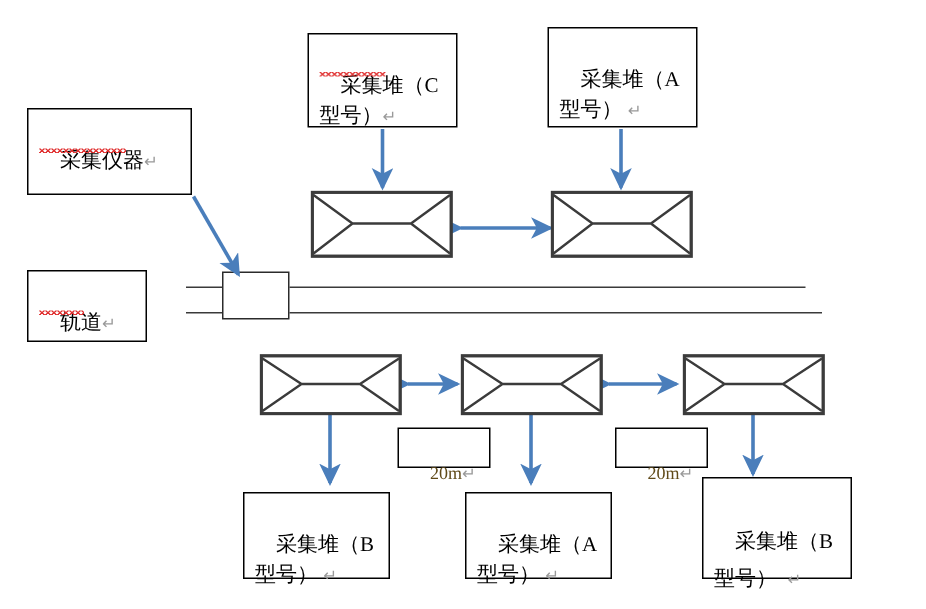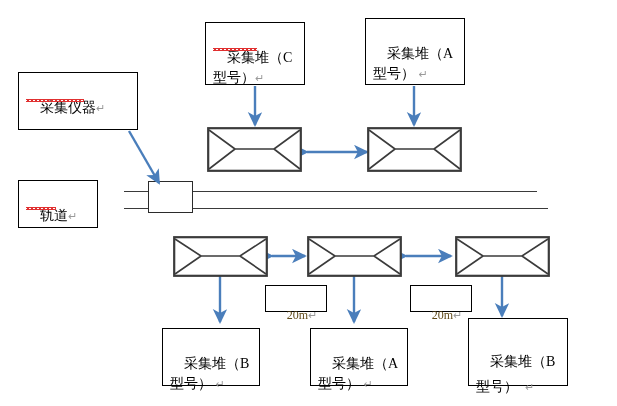--- a/index.html
+++ b/index.html
@@ -153,21 +153,21 @@
     </svg>
   </div>
 
   <div class="stack" style="left:455px; top:236px;">
     <svg width="95" height="41" viewBox="0 0 95 41">
       <rect x="1.2" y="1.2" width="92.6" height="38.6" fill="#ffffff" stroke="#3b3b3b" stroke-width="2.2"></rect>
       <path d="M2,3 L28,20 M2,38 L28,20 M93,3 L67,20 M93,38 L67,20 M28,20 L67,20" fill="none" stroke="#3b3b3b" stroke-width="1.6"></path>
     </svg>
   </div>
 
-  <div class="box cjk" style="left:18px; top:72px; width:120px; height:58px;">
+  <div class="box cjk" style="left:18px; top:72px; width:110px; height:58px;">
     <span>采集仪器</span><span class="pilcrow">↵</span>
     <span class="squig" style="left:7px; top:26px; width:58px;"></span>
   </div>
 
   <div class="box cjk" style="left:18px; top:180px; width:80px; height:48px;">
     <span>轨道</span><span class="pilcrow">↵</span>
     <span class="squig" style="left:7px; top:26px; width:30px;"></span>
   </div>
 
   <div class="box cjk" style="left:205px; top:22px; width:100px; height:63px;">

